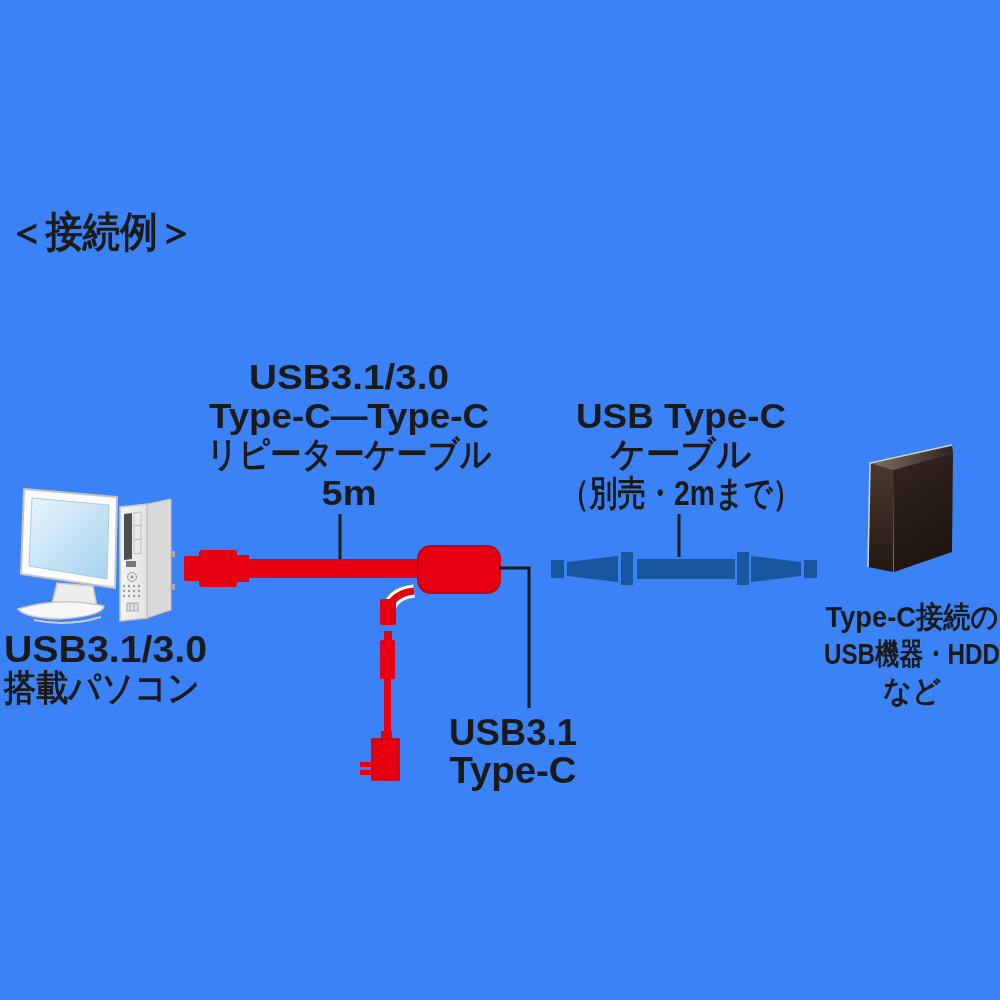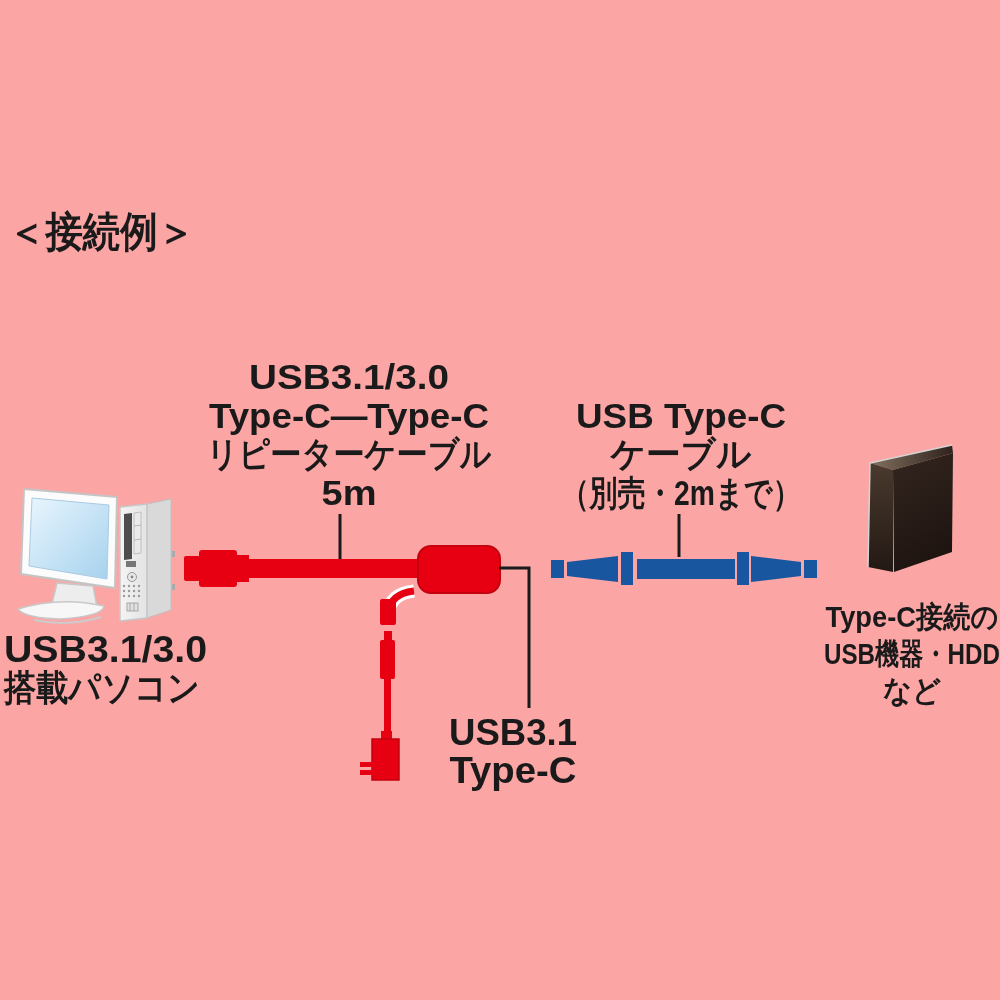--- a/index.html
+++ b/index.html
@@ -1,21 +1,21 @@
 <!DOCTYPE html>
 <html style="--cable-red: #e60012; --cable-blue: #1856a0; --ink: #1a1a1a;"><head>
 <meta charset="utf-8">
 <style>
   :root{
     --cable-red:#e60012;
     --cable-blue:#1856a0;
     --ink:#1a1a1a;
   }
   html,body{margin:0;padding:0;background:#fff;}
-  .stage{width:1000px;height:1000px;background:#fca5a5;position:relative;overflow:hidden;}
+  .stage{width:1000px;height:1000px;background:#3b82f6;position:relative;overflow:hidden;}
   svg{display:block;}
   .t{
     font-family:"Liberation Sans","DejaVu Sans",sans-serif;
     font-weight:600;
     fill:var(--ink);
   }
   .red{fill:var(--cable-red);}
   .redline{stroke:var(--cable-red);}
   .blue{fill:var(--cable-blue);}
   .ptr{stroke:var(--ink);stroke-width:3;fill:none;}

